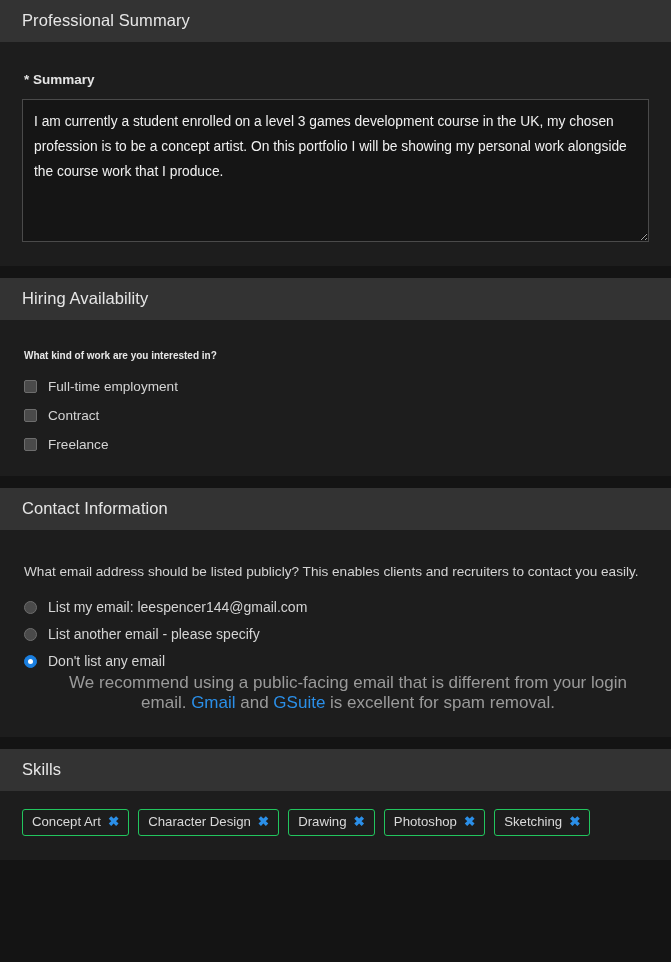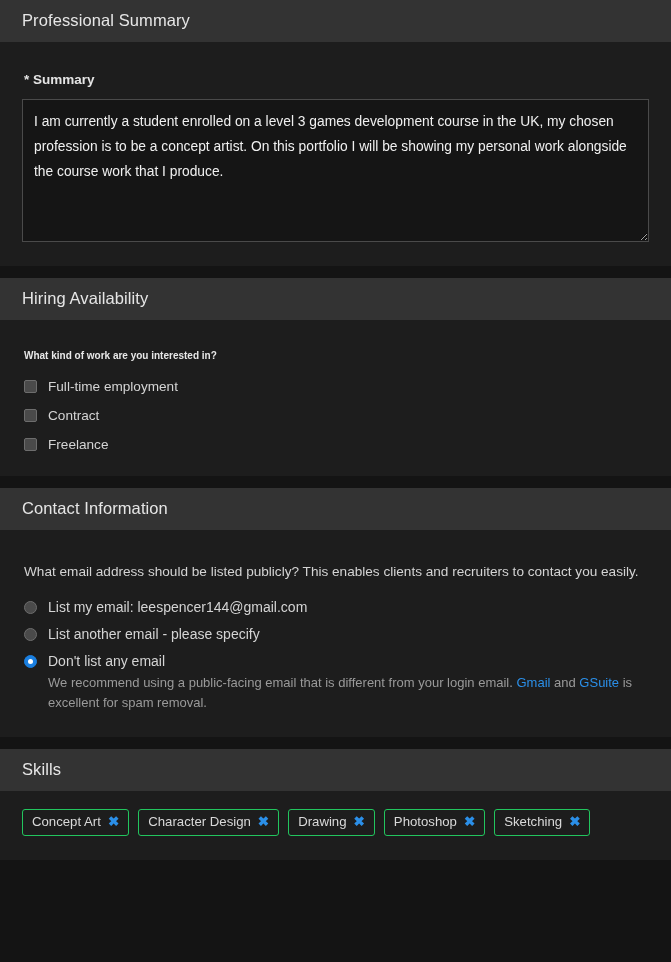--- a/index.html
+++ b/index.html
@@ -118,25 +118,26 @@
     content: "";
     position: absolute;
     width: 5px;
     height: 5px;
     background: #ffffff;
     border-radius: 50%;
     left: 3px;
     top: 3px;
   }
   .helper {
-    font-size: 13px;
+    font-size: 17px;
     line-height: 20px;
     color: #9a9a9a;
     margin: 1px 0 0 26px;
     max-width: 600px;
+    text-align: center;
   }
   .helper a {
     color: #2b8fe8;
     text-decoration: none;
   }
 
   
   .skills-body {
     padding: 18px 22px 24px 22px;
   }

